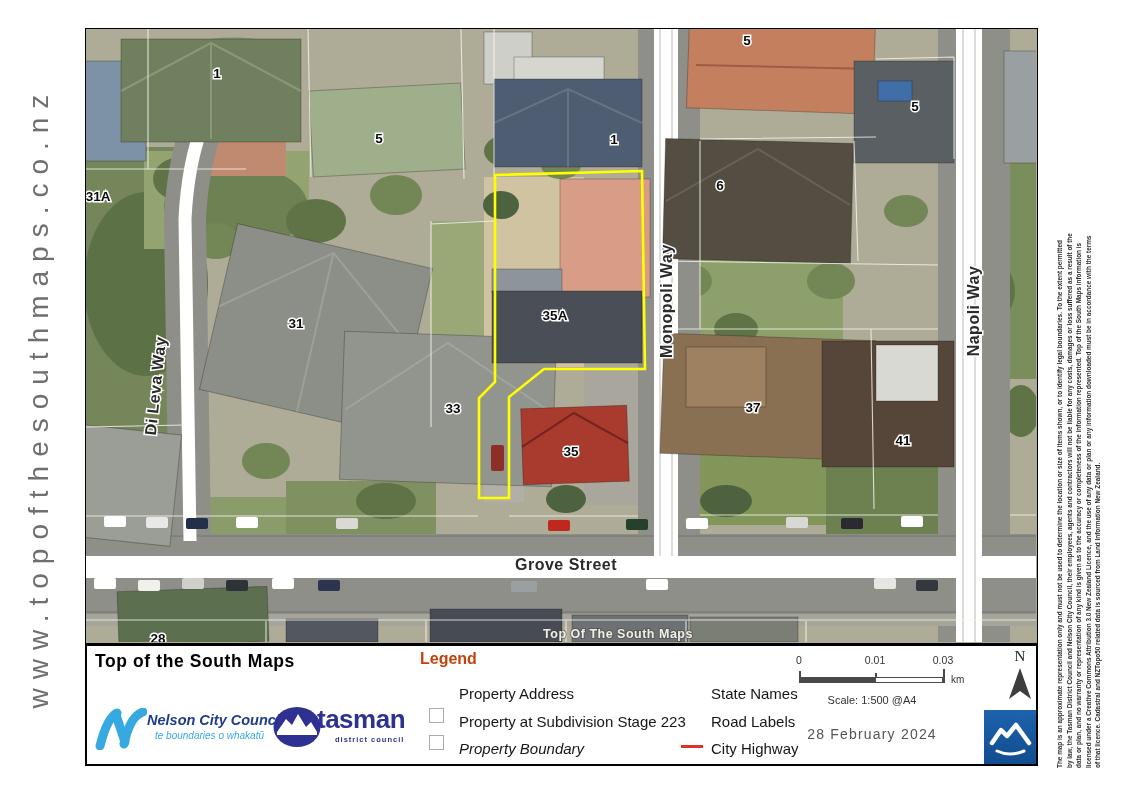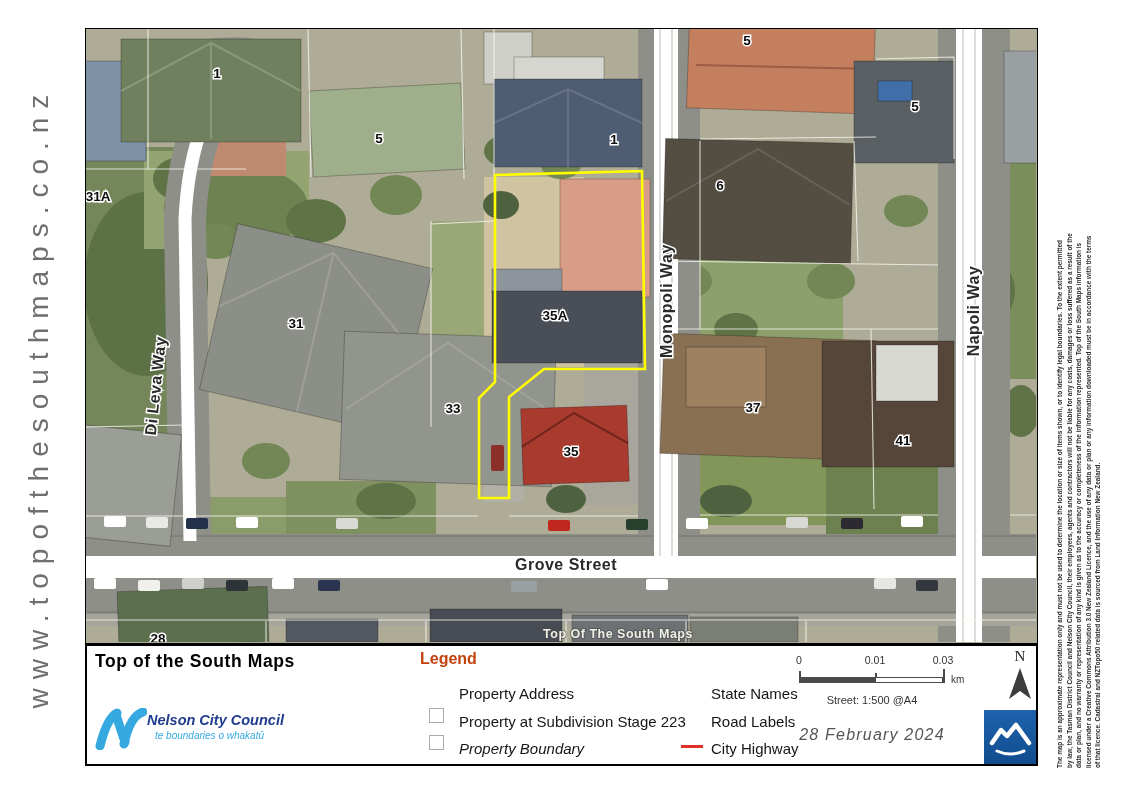--- a/index.html
+++ b/index.html
@@ -42,21 +42,21 @@
   .nelson-sub{left:60px;top:22px;font-size:10px;color:#36a9e1;font-style:italic;white-space:nowrap;}
   .tasman-logo{left:186px;top:56px;width:150px;height:56px;}
   .tasman-name{left:44px;top:2px;font-size:26px;font-weight:bold;color:#2e3192;letter-spacing:-.5px;}
   .tasman-sub{left:62px;top:33px;font-size:7.5px;font-weight:bold;color:#2e3192;letter-spacing:1px;}
   .sb-num{top:8px;font-size:10.5px;color:#333;transform:translateX(-50%);}
   .sb-km{left:864px;top:28px;font-size:10px;color:#333;}
   .sb-left{left:712px;top:31px;width:76px;height:6px;background:#4a4a4a;}
   .sb-right{left:788px;top:31px;width:68px;height:6px;background:#fff;border:1px solid #4a4a4a;box-sizing:border-box;}
   .sb-tick{width:1.5px;background:#4a4a4a;}
   .scale-text{left:785px;top:48px;transform:translateX(-50%);font-size:11px;color:#333;white-space:nowrap;}
-  .date-text{left:785px;top:80px;transform:translateX(-50%);font-size:16px;font-style:italic;color:#555;letter-spacing:1.2px;white-space:nowrap;}
+  .date-text{left:785px;top:80px;transform:translateX(-50%);font-size:14px;color:#555;letter-spacing:1.2px;white-space:nowrap;}
   .north-box{left:918px;top:2px;width:30px;height:60px;}
   .north-n{left:50%;top:0;transform:translateX(-50%);font-family:"Liberation Serif",serif;font-size:15px;color:#222;}
   .north-arrow{left:2px;top:18px;}
   .brand-tile{left:897px;top:64px;width:52px;height:54px;background:linear-gradient(180deg,#1e63ad,#114c8e);}
   .brand-tile svg{left:0;top:0;}
   
   .disclaimer-box{
     position:absolute;left:709px;top:372px;width:742px;height:50px;
     transform:rotate(-90deg);
   }
@@ -263,31 +263,39 @@
   <div class="nelson-logo">
     <svg width="52" height="42" viewBox="0 0 52 42" xmlns="http://www.w3.org/2000/svg">
       <path d="M5,38 Q12,10 22,5" stroke="#36a9e1" stroke-width="9" fill="none" stroke-linecap="round"></path>
       <path d="M21,7 L30,34" stroke="#36a9e1" stroke-width="9" fill="none" stroke-linecap="round"></path>
       <path d="M29,36 Q35,8 48,4" stroke="#36a9e1" stroke-width="9" fill="none" stroke-linecap="round"></path>
     </svg>
     <span class="nelson-name">Nelson City Council</span>
     <span class="nelson-sub">te boundaries o whakatū</span>
   </div>
 
+  <div class="tasman-logo">
+    <svg width="48" height="42" viewBox="0 0 48 42" style="left:0;top:4px;" xmlns="http://www.w3.org/2000/svg">
+      <ellipse cx="24" cy="21" rx="23.5" ry="20" fill="#2e3192"></ellipse>
+      <polygon points="4,26 13,13 19,19 25,8 33,21 38,16 44,26 44,29 4,29" fill="#ffffff"></polygon>
+    </svg>
+    <span class="tasman-name">tasman</span>
+    <span class="tasman-sub">district council</span>
+  </div>
 
   <span class="sb-num" style="left:712px;">0</span>
   <span class="sb-num" style="left:788px;">0.01</span>
   <span class="sb-num" style="left:856px;">0.03</span>
   <div class="sb-tick" style="left:712px;top:25px;height:12px;"></div>
   <div class="sb-tick" style="left:788px;top:27px;height:10px;"></div>
   <div class="sb-tick" style="left:856px;top:23px;height:14px;"></div>
   <div class="sb-left"></div>
   <div class="sb-right"></div>
   <span class="sb-km">km</span>
-  <span class="scale-text">Street: 1:500 @A4</span>
+  <span class="scale-text">Scale: 1:500 @A4</span>
   <span class="date-text">28 February 2024</span>
 
   <div class="north-box">
     <span class="north-n">N</span>
     <svg class="north-arrow" width="26" height="36" viewBox="0 0 26 36" xmlns="http://www.w3.org/2000/svg">
       <path d="M13,2 L24,33 L13,25 L2,33 Z" fill="#3d3d3d"></path>
     </svg>
   </div>
 
   <div class="brand-tile">

